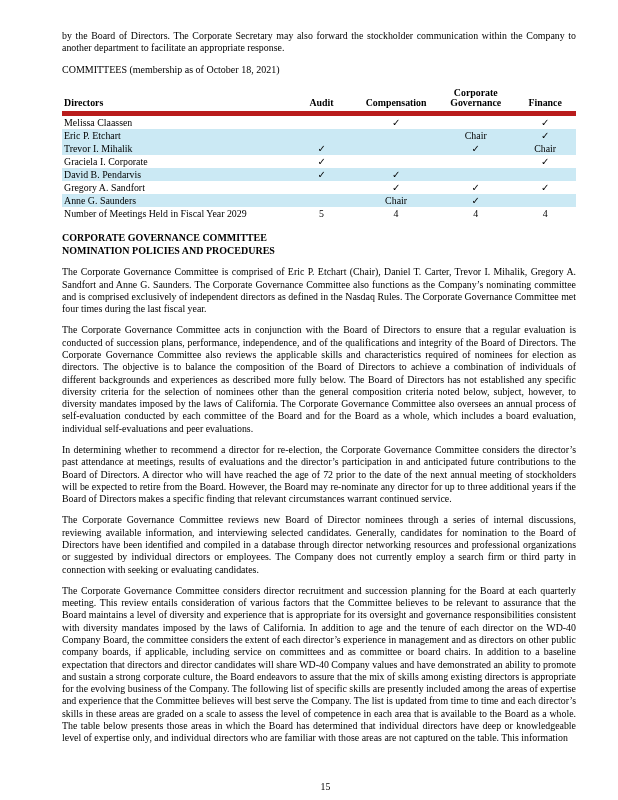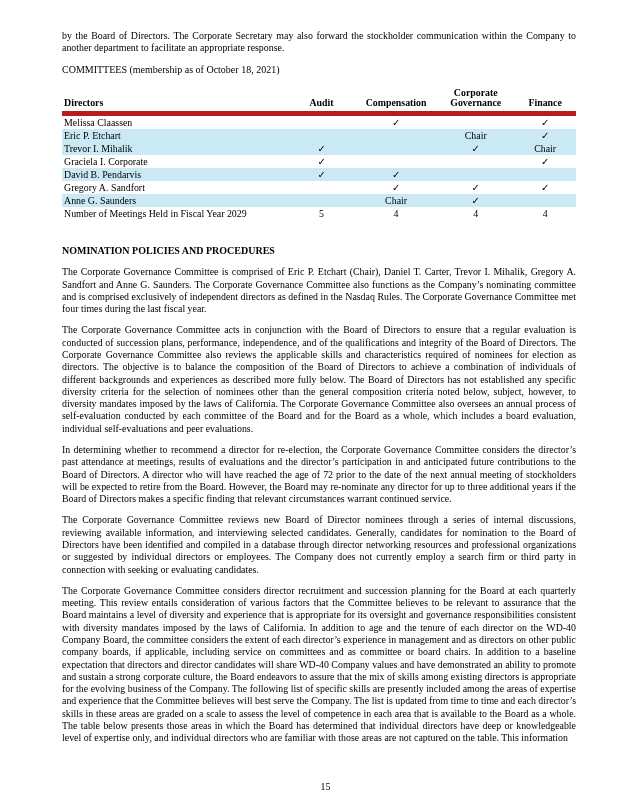--- a/index.html
+++ b/index.html
@@ -134,21 +134,21 @@
         <td class="dir">Number of Meetings Held in Fiscal Year 2029</td>
         <td class="c">5</td>
         <td class="c">4</td>
         <td class="c">4</td>
         <td class="c">4</td>
       </tr>
     </tbody>
   </table>
 
   <h3 class="section-heading">
-    <br>
+    <span>CORPORATE GOVERNANCE COMMITTEE</span><br>
     <span>NOMINATION POLICIES AND PROCEDURES</span>
   </h3>
 
   <p class="body">The Corporate Governance Committee is comprised of Eric P. Etchart (Chair), Daniel T. Carter, Trevor I. Mihalik, Gregory A. Sandfort and Anne G. Saunders. The Corporate Governance Committee also functions as the Company’s nominating committee and is comprised exclusively of independent directors as defined in the Nasdaq Rules. The Corporate Governance Committee met four times during the last fiscal year.</p>
   <p class="body">The Corporate Governance Committee acts in conjunction with the Board of Directors to ensure that a regular evaluation is conducted of succession plans, performance, independence, and of the qualifications and integrity of the Board of Directors. The Corporate Governance Committee also reviews the applicable skills and characteristics required of nominees for election as directors. The objective is to balance the composition of the Board of Directors to achieve a combination of individuals of different backgrounds and experiences as described more fully below. The Board of Directors has not established any specific diversity criteria for the selection of nominees other than the general composition criteria noted below, subject, however, to diversity mandates imposed by the laws of California. The Corporate Governance Committee also oversees an annual process of self-evaluation conducted by each committee of the Board and for the Board as a whole, which includes a board evaluation, individual self-evaluations and peer evaluations.</p>
   <p class="body">In determining whether to recommend a director for re-election, the Corporate Governance Committee considers the director’s past attendance at meetings, results of evaluations and the director’s participation in and anticipated future contributions to the Board of Directors. A director who will have reached the age of 72 prior to the date of the next annual meeting of stockholders will be expected to retire from the Board. However, the Board may re-nominate any director for up to three additional years if the Board of Directors makes a specific finding that relevant circumstances warrant continued service.</p>
   <p class="body">The Corporate Governance Committee reviews new Board of Director nominees through a series of internal discussions, reviewing available information, and interviewing selected candidates. Generally, candidates for nomination to the Board of Directors have been identified and compiled in a database through director networking resources and professional organizations or suggested by individual directors or employees. The Company does not currently employ a search firm or third party in connection with seeking or evaluating candidates.</p>
   <p class="body">The Corporate Governance Committee considers director recruitment and succession planning for the Board at each quarterly meeting. This review entails consideration of various factors that the Committee believes to be relevant to assurance that the Board maintains a level of diversity and experience that is appropriate for its oversight and governance responsibilities consistent with diversity mandates imposed by the laws of California. In addition to age and the tenure of each director on the WD-40 Company Board, the committee considers the extent of each director’s experience in management and as directors on other public company boards, if applicable, including service on committees and as committee or board chairs. In addition to a baseline expectation that directors and director candidates will share WD-40 Company values and have demonstrated an ability to promote and sustain a strong corporate culture, the Board endeavors to assure that the mix of skills among existing directors is appropriate for the evolving business of the Company. The following list of specific skills are presently included among the areas of expertise and experience that the Committee believes will best serve the Company. The list is updated from time to time and each director’s skills in these areas are graded on a scale to assess the level of competence in each area that is available to the Board as a whole. The table below presents those areas in which the Board has determined that individual directors have deep or knowledgeable level of expertise only, and individual directors who are familiar with those areas are not captured on the table. This information</p>
 
 </div>

